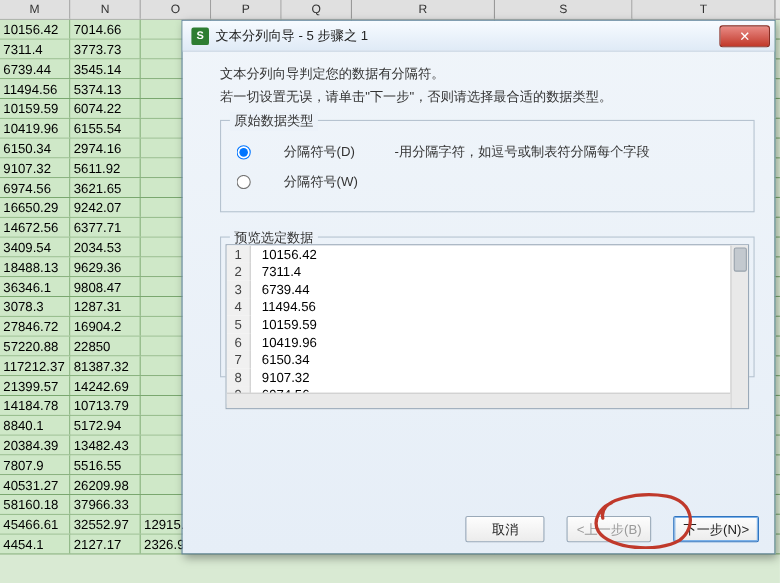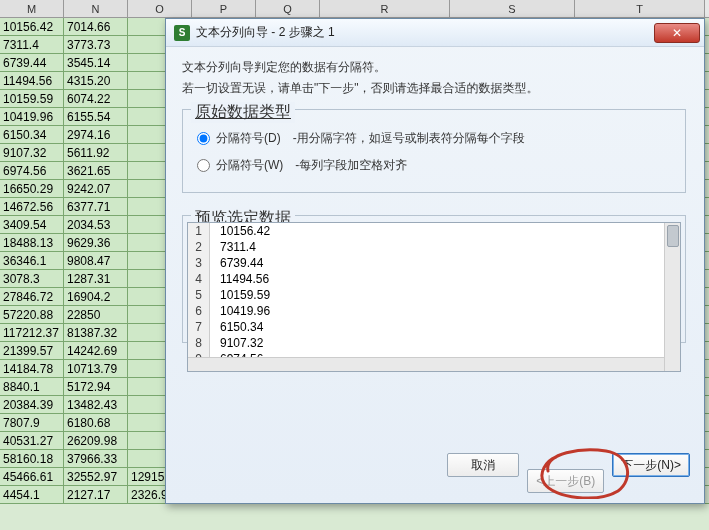--- a/index.html
+++ b/index.html
@@ -98,40 +98,39 @@
       background: linear-gradient(#e98b85,#c1392b);
       border: 1px solid #8a2c22;
       border-radius: 3px;
       color: #fff;
       text-align: center;
       line-height: 18px;
       font-size: 12px;
       cursor: pointer;
     }
     .dialog-body {
-      padding: 12px 18px 8px 16px;
+      padding: 12px 18px 8px 34px;
       font-size: 12px;
       color: #333;
     }
     .intro-line { margin-bottom: 4px; }
     .fieldset {
       border: 1px solid #b6c3d0;
       margin-top: 12px;
       padding: 10px 14px 18px 14px;
       position: relative;
     }
     .fieldset-legend {
       position: absolute;
       top: -8px; left: 8px;
       background: #ecf2f9;
       padding: 0 4px;
-      font-size: 16px;
-      text-decoration: underline;
-    }
-    .radio-row { margin-top: 10px; display: flex; align-items: center; }
+      font-size: 12px;
+    }
+    .radio-row { margin-top: 10px; display: flex; align-items: center; gap: 24px; }
     .radio-row input { margin-right: 6px; }
     .radio-label { margin-right: 6px; }
     .radio-desc { margin-left: 6px; }
     .preview-section {
       border: 1px solid #b6c3d0;
       margin-top: 22px;
       padding: 6px 4px 4px 4px;
       position: relative;
       height: 128px;
     }
@@ -181,34 +180,34 @@
       bottom: 0; left: 0;
       height: 14px;
       width: calc(100% - 16px);
       background: #e9e9e9;
       border-top: 1px solid #ccc;
     }
     .dialog-footer {
       position: absolute;
       bottom: 10px; right: 14px;
       display: flex;
-      gap: 8px;
+      gap: 20px;
     }
     .btn {
       min-width: 72px;
       height: 24px;
       border: 1px solid #9aa9b8;
       background: linear-gradient(#fdfdfd,#ececec);
       font-size: 12px;
       color: #222;
       padding: 0 8px;
       cursor: pointer;
       border-radius: 2px;
     }
-    .btn[disabled] { color: #999; cursor: default; margin-top: 16px; }
+    .btn[disabled] { color: #999; cursor: default; }
     .btn-primary {
       border: 1px solid #2f74c0;
       box-shadow: 0 0 0 1px #7ab0e8 inset;
     }
     
     .annotate-circle {
       position: absolute;
       left: 534px;
       top: 445px;
       width: 100px;
@@ -256,21 +255,21 @@
         <div class="cell col-N">3545.14</div>
         <div class="cell col-O"></div>
         <div class="cell col-P"></div>
         <div class="cell col-Q"></div>
         <div class="cell col-R"></div>
         <div class="cell col-S"></div>
         <div class="cell col-T"></div>
       </div>
       <div class="row">
         <div class="cell col-M">11494.56</div>
-        <div class="cell col-N">4315.20</div>
+        <div class="cell col-N">5374.13</div>
         <div class="cell col-O"></div>
         <div class="cell col-P"></div>
         <div class="cell col-Q"></div>
         <div class="cell col-R"></div>
         <div class="cell col-S"></div>
         <div class="cell col-T"></div>
       </div>
       <div class="row">
         <div class="cell col-M">10159.59</div>
         <div class="cell col-N">6074.22</div>
@@ -446,21 +445,21 @@
         <div class="cell col-N">13482.43</div>
         <div class="cell col-O"></div>
         <div class="cell col-P"></div>
         <div class="cell col-Q"></div>
         <div class="cell col-R"></div>
         <div class="cell col-S"></div>
         <div class="cell col-T"></div>
       </div>
       <div class="row">
         <div class="cell col-M">7807.9</div>
-        <div class="cell col-N">6180.68</div>
+        <div class="cell col-N">5516.55</div>
         <div class="cell col-O"></div>
         <div class="cell col-P"></div>
         <div class="cell col-Q"></div>
         <div class="cell col-R"></div>
         <div class="cell col-S"></div>
         <div class="cell col-T"></div>
       </div>
       <div class="row">
         <div class="cell col-M">40531.27</div>
         <div class="cell col-N">26209.98</div>
@@ -500,40 +499,39 @@
         <div class="cell col-R">5860.3</div>
         <div class="cell col-S"></div>
         <div class="cell col-T"></div>
       </div>
     </div>
 </div>
 
 <div class="dialog">
   <div class="titlebar">
     <div class="s-icon">S</div>
-    <div class="title-text">文本分列向导 - 2 步骤之 1</div>
+    <div class="title-text">文本分列向导 - 5 步骤之 1</div>
     <div class="close-btn">
       <span>✕</span>
     </div>
   </div>
   <div class="dialog-body">
     <div class="intro-line">文本分列向导判定您的数据有分隔符。</div>
     <div class="intro-line">若一切设置无误，请单击"下一步"，否则请选择最合适的数据类型。</div>
 
     <div class="fieldset">
       <div class="fieldset-legend">原始数据类型</div>
       <div class="radio-row">
         <input type="radio" name="ftype" checked="" style="">
         <span class="radio-label">分隔符号(D)</span>
         <span class="radio-desc">-用分隔字符，如逗号或制表符分隔每个字段</span>
       </div>
       <div class="radio-row">
         <input type="radio" name="ftype" style="">
         <span class="radio-label">分隔符号(W)</span>
-        <span class="radio-desc">-每列字段加空格对齐</span>
       </div>
     </div>
 
     <div class="preview-section">
       <div class="fieldset-legend" style="top:-8px;">预览选定数据</div>
       <div class="preview-box">
         <div class="preview-rows" id="preview-rows">
             <div class="preview-row">
               <div class="ln">1</div>
               <div class="pv">10156.42</div>

